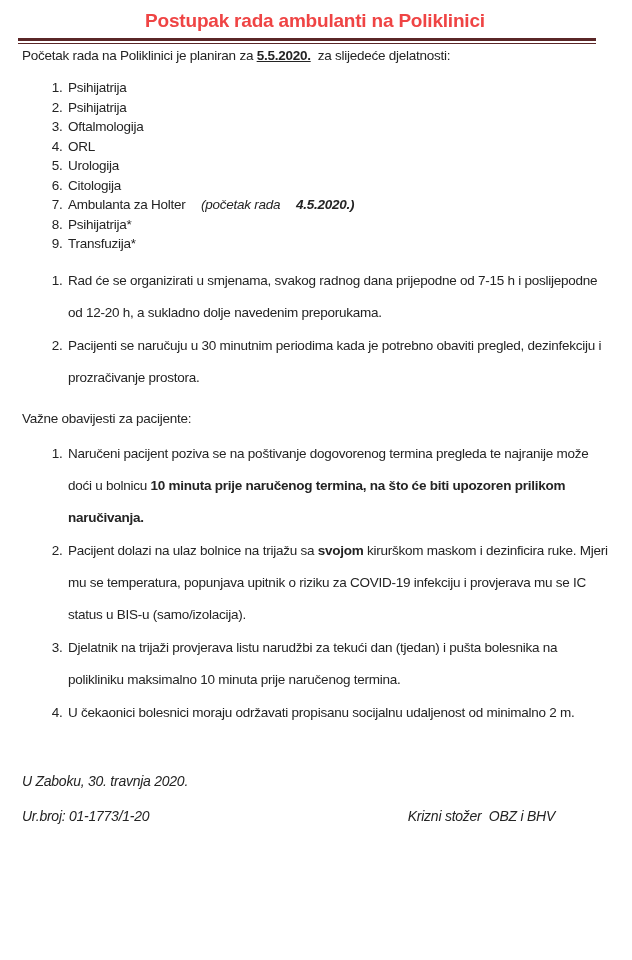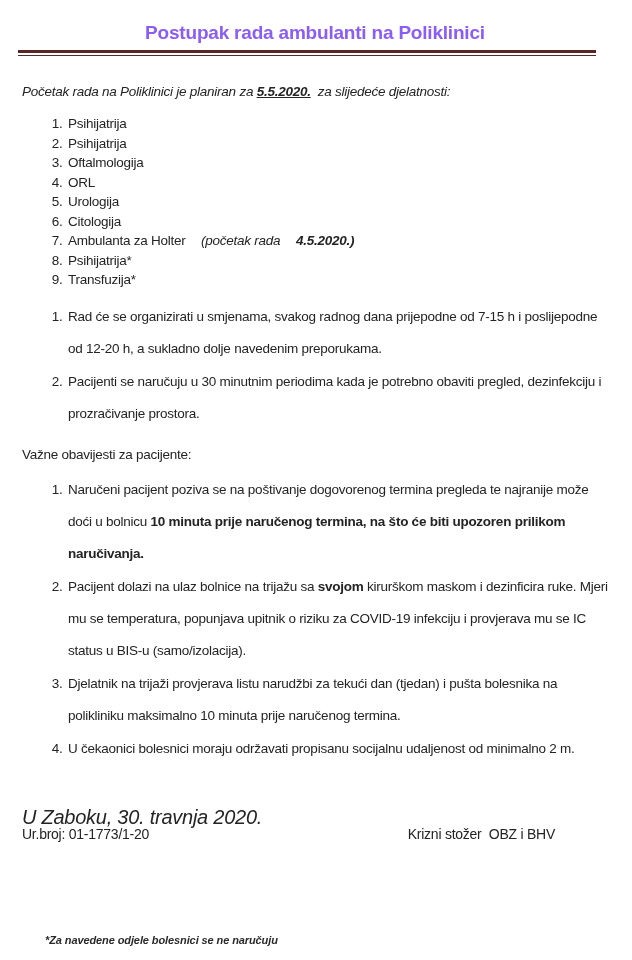--- a/index.html
+++ b/index.html
@@ -12,48 +12,50 @@
     color: #242424;
     font-family: "Liberation Sans", sans-serif;
     font-size: 13.5px;
     letter-spacing: -0.25px;
     overflow: hidden;
     box-sizing: border-box;
     padding: 0 24px 0 22px;
   }
   .doc-title {
     margin: 0;
-    padding-top: 22px;
+    padding-top: 10px;
     text-align: center;
     font-size: 19px;
     font-weight: 700;
     letter-spacing: -0.2px;
-    color: #8b5cf6;
+    color: #ef4444;
   }
   .title-rule {
     margin: 6px 12px 0 -4px;
     height: 2px;
     border-top: 3px solid var(--rule-color, #5a2627);
     border-bottom: 1px solid var(--rule-color, #5a2627);
   }
   p { margin: 0; line-height: 17px; }
-  .intro { margin-top: 27px; white-space: pre-wrap; font-style: italic; }
+  .intro { margin-top: 3px; white-space: pre-wrap; }
   .b { font-weight: 700; }
   .i { font-style: italic; margin-left: 12px; }
   .u { text-decoration: underline; }
   ol { margin: 0; padding-left: 44px; }
   ol.departments { margin-top: 14px; }
   ol.departments li { line-height: 19.5px; padding-left: 2px; }
   .further { margin-top: 16px; }
   .section-heading { margin-top: 16px; }
   ol.wide { margin-top: 11px; }
   ol.wide li { line-height: 32px; padding-left: 2px; margin-bottom: 1px; }
-  .sig-place { margin-top: 44px; font-style: italic; font-size: 20px; }
+  .sig-place { margin-top: 44px; font-style: italic; font-size: 14px; }
   .sig-row {
+    margin-top: 18px;
     display: flex;
+    font-style: italic;
     font-size: 14px;
   }
   .sig-issuer { margin-left: auto; margin-right: 53px; white-space: pre-wrap; }
   .footnote {
     position: absolute;
     left: 45px;
     top: 934px;
     font-size: 11px;
     font-weight: 700;
     font-style: italic;
@@ -100,15 +102,14 @@
       <li><span>U čekaonici bolesnici moraju održavati propisanu socijalnu udaljenost od minimalno 2 m.</span></li>
     </ol>
 
   <p class="sig-place">U Zaboku, 30. travnja 2020.</p>
 
   <div class="sig-row">
     <span class="sig-ref">Ur.broj: 01-1773/1-20</span>
     <span class="sig-issuer">Krizni stožer  OBZ i BHV</span>
   </div>
 
-  <div class="footnote">*Za navedene odjele bolesnici se ne naručuju</div>
 
 </div>
 
 </body></html>

